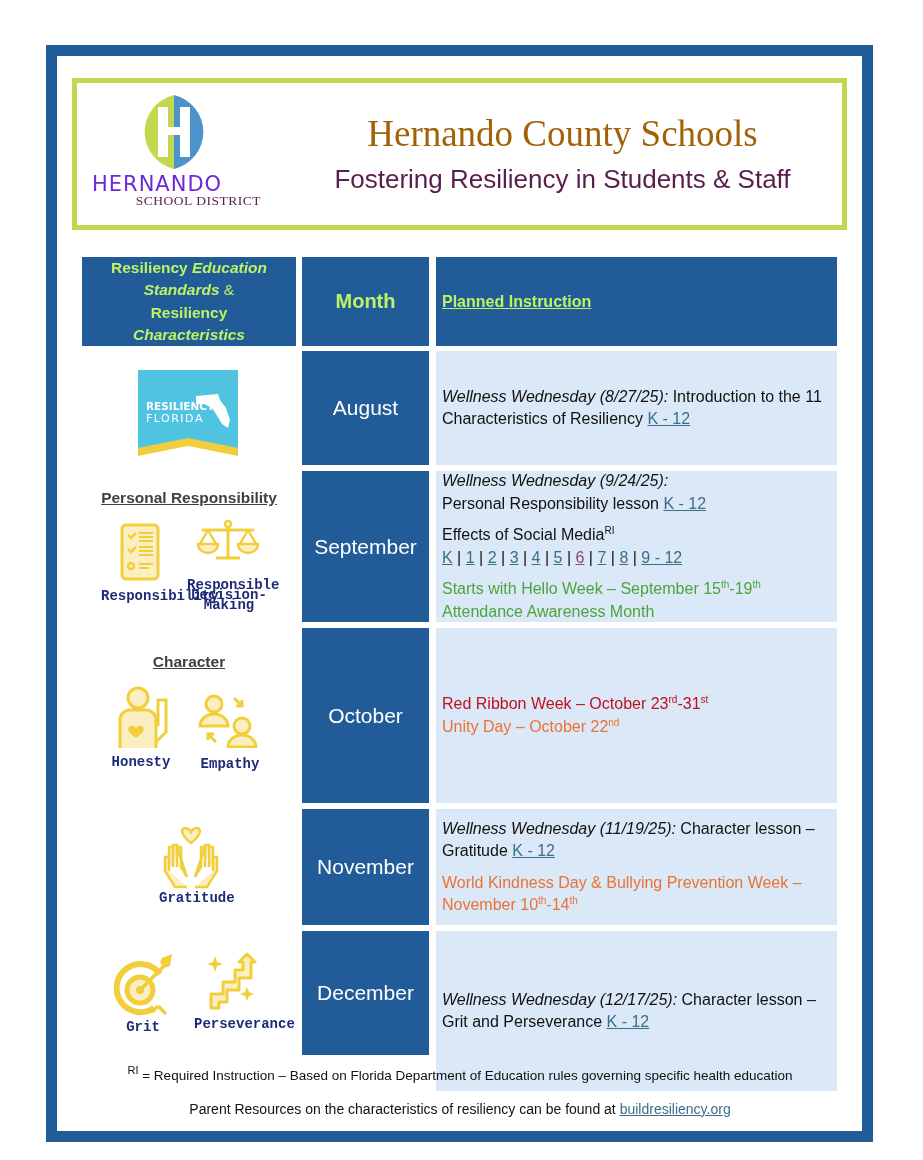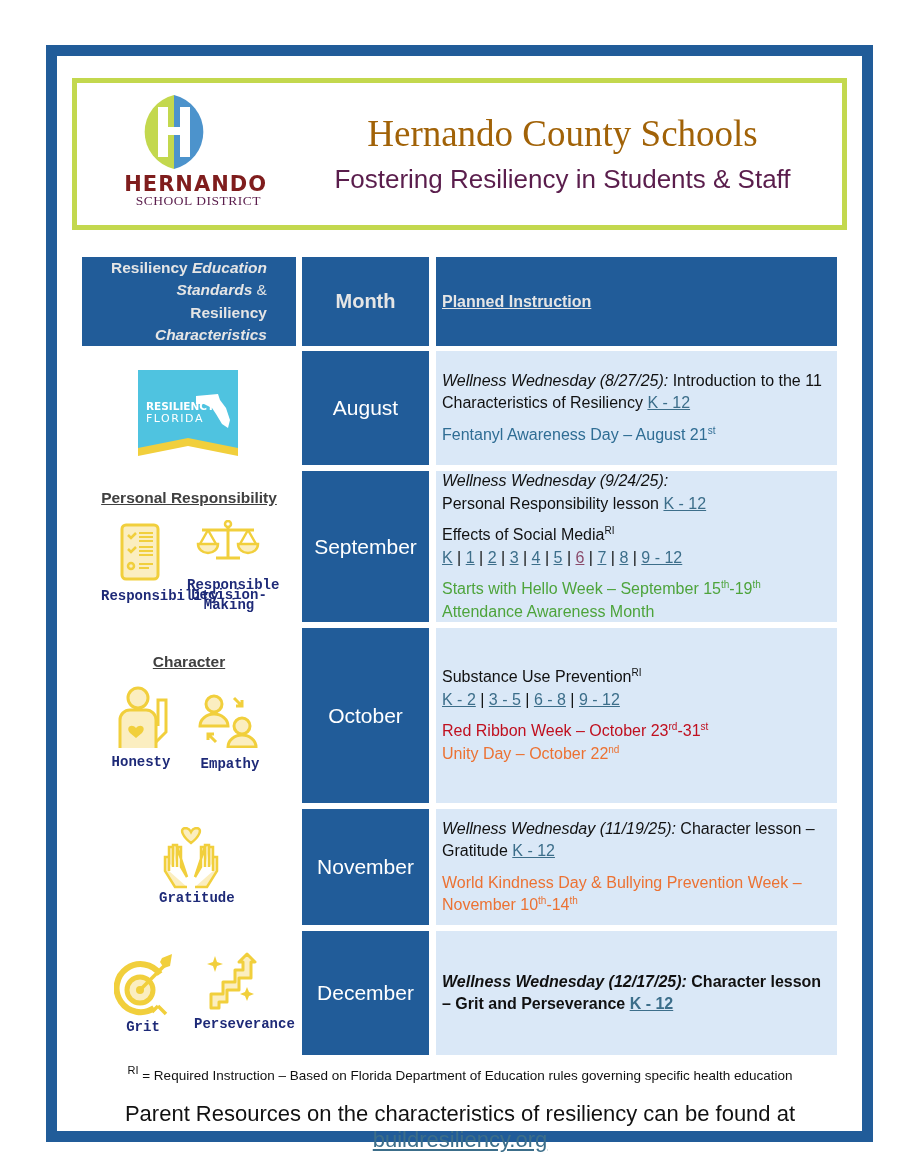--- a/index.html
+++ b/index.html
@@ -10,38 +10,38 @@
     position: absolute; left: 46px; top: 45px; width: 827px; height: 1097px;
     border: 11px solid #215c99; background: #fff;
   }
   .header-box {
     position: absolute; left: 72px; top: 78px; width: 775px; height: 152px;
     border: 5px solid #c3d84e; background: #fff;
   }
   .logo { position: absolute; left: 86px; top: 93px; width: 186px; height: 124px; }
   .logo svg { position: absolute; left: 48px; top: 0; }
   .logo .brand-1 {
-    position: absolute; left: 6px; top: 79px; width: 175px; text-align: right;
-    font-family: "DejaVu Sans", sans-serif; font-size: 21px; letter-spacing: 1px; color: #7f1d1d; font-weight: 700;
+    position: absolute; left: 6px; top: 79px; width: 175px; text-align: left;
+    font-family: "DejaVu Sans", sans-serif; font-size: 21px; letter-spacing: 1px; color: #6d28d9; font-weight: 400;
   }
   .logo .brand-2 {
     position: absolute; left: 0; top: 100px; width: 175px; text-align: right;
     font-family: Liberation Serif, serif; font-size: 13.5px; letter-spacing: 0.5px; color: #5a1d4c;
   }
   .title {
     position: absolute; left: 290px; top: 112px; width: 545px; text-align: center;
     font-size: 37px; color: #a16207; font-family: Liberation Serif, serif;
   }
   .subtitle {
     position: absolute; left: 290px; top: 164px; width: 545px; text-align: center;
     font-size: 26px; color: #5a1d4c;
   }
 
   .cell { position: absolute; }
-  .hdr { background: #215c99; color: #e5e5e5; font-weight: bold; display: flex; align-items: center; justify-content: center; text-align: right; }
+  .hdr { background: #215c99; color: #bef264; font-weight: bold; display: flex; align-items: center; justify-content: center; text-align: center; }
   .hdr-c1 { left: 82px; top: 257px; width: 214px; height: 89px; font-size: 15.5px; line-height: 22.5px; }
   .hdr-c2 { left: 302px; top: 257px; width: 127px; height: 89px; font-size: 20px; }
   .hdr-c3 { left: 436px; top: 257px; width: 401px; height: 89px; justify-content: flex-start; padding-left: 6px; font-size: 16px; text-decoration: underline; }
 
   .month { left: 302px; width: 127px; background: #215c99; color: #fff; font-size: 21px; display: flex; align-items: center; justify-content: center; }
   .instr { left: 436px; width: 401px; background: #dae8f7; color: #111; font-size: 16px; line-height: 22.5px; padding: 0 6px; display: flex; flex-direction: column; justify-content: center; }
   .instr p + p { margin-top: 9px; }
   .it { font-style: italic; }
   .lnk { color: #3c6e8a; text-decoration: underline; }
   .lnk-visited { color: #8a4a6a; text-decoration: underline; }
@@ -53,21 +53,21 @@
 
   .cat { left: 82px; width: 214px; text-align: center; }
   .cat-title { font-weight: bold; font-size: 15.5px; text-decoration: underline; color: #404040; }
   .icon-label { font-family: Liberation Mono, monospace; font-weight: bold; font-size: 14px; color: #1e2a78; line-height: 10px; text-align: center; }
   .icon { position: absolute; }
 
   .fl-badge { position: absolute; left: 138px; top: 370px; width: 100px; height: 86px; }
 
   .footnote { position: absolute; left: 80px; top: 1064px; width: 760px; text-align: center; font-size: 13.5px; color: #111; font-family: "Liberation Sans Narrow", "Liberation Sans", sans-serif; }
   .footnote .ri { font-size: 11px; vertical-align: 6px; }
-  .parent { position: absolute; left: 80px; top: 1101px; width: 760px; text-align: center; font-size: 22px; color: #111; }
+  .parent { position: absolute; left: 80px; top: 1101px; width: 760px; text-align: center; font-size: 14px; color: #111; }
   .parent a { color: #3c6e8a; text-decoration: underline; }
 </style>
 </head>
 <body>
 
 <div class="outer-frame"></div>
 
 <div class="header-box"></div>
 <div class="logo">
   <svg width="80" height="78" viewBox="0 0 80 78">
@@ -103,21 +103,20 @@
     <path d="M0 0 H100 V84 L50 74 L0 84 Z" fill="#4fc3e0"></path>
     <path d="M0 78 L50 68 L100 78 V86 L50 76 L0 86 Z" fill="#f1cf3c"></path>
     <path d="M58 26 L80 24 L82 30 L88 38 L92 50 L90 58 L84 54 L78 44 L74 38 L66 34 L58 34 Z" fill="#fff"></path>
     <text x="8" y="40" font-family="DejaVu Sans, sans-serif" font-size="10.5" font-weight="bold" fill="#fff">RESILIENCY</text>
     <text x="8" y="52" font-family="DejaVu Sans, sans-serif" font-size="11" letter-spacing="1.5" fill="#fff">FLORIDA</text>
   </svg>
 </div>
 <div class="cell month" style="top:351px;height:114px;">August</div>
 <div class="cell instr" style="top:351px;height:114px;">
   <p><span class="it">Wellness Wednesday</span> <span class="it">(8/27/25):</span><span> Introduction to the 11 Characteristics of Resiliency </span> <a class="lnk">K - 12</a></p>
-  <p class="c-teal"><span>Fentanyl Awareness Day – August 21</span><sup>st</sup></p>
 </div>
 
 <div class="cell cat" style="top:489px;">
   <div class="cat-title">Personal Responsibility</div>
 </div>
 <svg class="icon" style="left:120px;top:523px;" width="40" height="58" viewBox="0 0 40 58">
   <rect x="2" y="2" width="36" height="54" rx="4" fill="#fbeec0" stroke="#f1cf3c" stroke-width="3"></rect>
   <path d="M8 12 l3 3 l5 -5 M8 26 l3 3 l5 -5" stroke="#f1cf3c" stroke-width="2.5" fill="none"></path>
   <circle cx="11" cy="43" r="3" fill="none" stroke="#f1cf3c" stroke-width="2.5"></circle>
   <path d="M19 10 h14 M19 14 h14 M19 18 h14 M19 24 h14 M19 28 h14 M19 32 h14 M19 41 h14 M19 45 h10" stroke="#f1cf3c" stroke-width="2.2"></path>
@@ -159,22 +158,20 @@
   <path d="M2 34 a14 12 0 0 1 28 0 Z" fill="#fbeec0" stroke="#f1cf3c" stroke-width="3"></path>
   <circle cx="44" cy="34" r="8" fill="#fbeec0" stroke="#f1cf3c" stroke-width="3"></circle>
   <path d="M30 55 a14 12 0 0 1 28 0 Z" fill="#fbeec0" stroke="#f1cf3c" stroke-width="3"></path>
   <path d="M36 6 l8 8 M44 8 v6 h-6" stroke="#f1cf3c" stroke-width="3" fill="none"></path>
   <path d="M18 50 l-8 -8 M10 48 v-6 h6" stroke="#f1cf3c" stroke-width="3" fill="none"></path>
 </svg>
 <div class="icon icon-label" style="left:198px;top:759px;width:64px;">Empathy</div>
 
 <div class="cell month" style="top:628px;height:175px;">October</div>
 <div class="cell instr" style="top:628px;height:175px;">
-  <p><span>Substance Use Prevention</span><sup>RI</sup><br>
-    <a class="lnk">K - 2</a> | <a class="lnk">3 - 5</a> | <a class="lnk">6 - 8</a> | <a class="lnk">9 - 12</a></p>
   <p><span class="c-red"><span>Red Ribbon Week – October 23</span><sup>rd</sup><span>-31</span><sup>st</sup></span><br>
     <span class="c-orange"><span>Unity Day – October 22</span><sup>nd</sup></span></p>
 </div>
 
 <svg class="icon" style="left:161px;top:827px;" width="60" height="62" viewBox="0 0 60 62">
   <path d="M30 16 c-8 -6 -12 -14 -6 -15 c3 0 5 2 6 4 c1 -2 3 -4 6 -4 c6 1 2 9 -6 15 z" fill="#fbeec0" stroke="#f1cf3c" stroke-width="2.5"></path>
   <path d="M26 60 H14 L4 44 V30 l4 0 V44 M8 36 V20 h4 V40 M12 22 V18 h4 V40 M16 20 h4 V40 l6 10 Z" fill="#fbeec0" stroke="#f1cf3c" stroke-width="2.5"></path>
   <path d="M34 60 H46 L56 44 V30 l-4 0 V44 M52 36 V20 h-4 V40 M48 22 V18 h-4 V40 M44 20 h-4 V40 l-6 10 Z" fill="#fbeec0" stroke="#f1cf3c" stroke-width="2.5"></path>
 </svg>
 <div class="icon icon-label" style="left:159px;top:893px;width:64px;">Gratitude</div>
@@ -195,21 +192,21 @@
 </svg>
 <div class="icon icon-label" style="left:123px;top:1022px;width:40px;">Grit</div>
 <svg class="icon" style="left:205px;top:952px;" width="56" height="62" viewBox="0 0 56 62">
   <path d="M6 56 V42 H18 V30 H30 V18 H38 V10 H34 L42 2 L50 10 H46 V26 H34 V38 H22 V50 H14 V56 Z" fill="#fbeec0" stroke="#f1cf3c" stroke-width="3" stroke-linejoin="round"></path>
   <path d="M8 10 l2 -6 l2 6 l6 2 l-6 2 l-2 6 l-2 -6 l-6 -2 z" fill="#f1cf3c"></path>
   <path d="M40 40 l2 -5 l2 5 l5 2 l-5 2 l-2 5 l-2 -5 l-5 -2 z" fill="#f1cf3c"></path>
 </svg>
 <div class="icon icon-label" style="left:194px;top:1019px;width:74px;">Perseverance</div>
 
 <div class="cell month" style="top:931px;height:124px;">December</div>
-<div class="cell instr" style="top:931px;height:124px;font-weight:bold;">
+<div class="cell instr" style="top:931px;height:160px;">
   <p><span class="it">Wellness Wednesday</span> <span class="it">(12/17/25):</span><span> Character lesson – Grit and Perseverance </span> <a class="lnk">K - 12</a></p>
 </div>
 
 <div class="footnote">
   <span class="ri">RI</span><span> = Required Instruction – Based on Florida Department of Education rules governing specific health education</span>
 </div>
 <div class="parent">
   <span>Parent Resources on the characteristics of resiliency can be found at </span><a>buildresiliency.org</a>
 </div>
 

